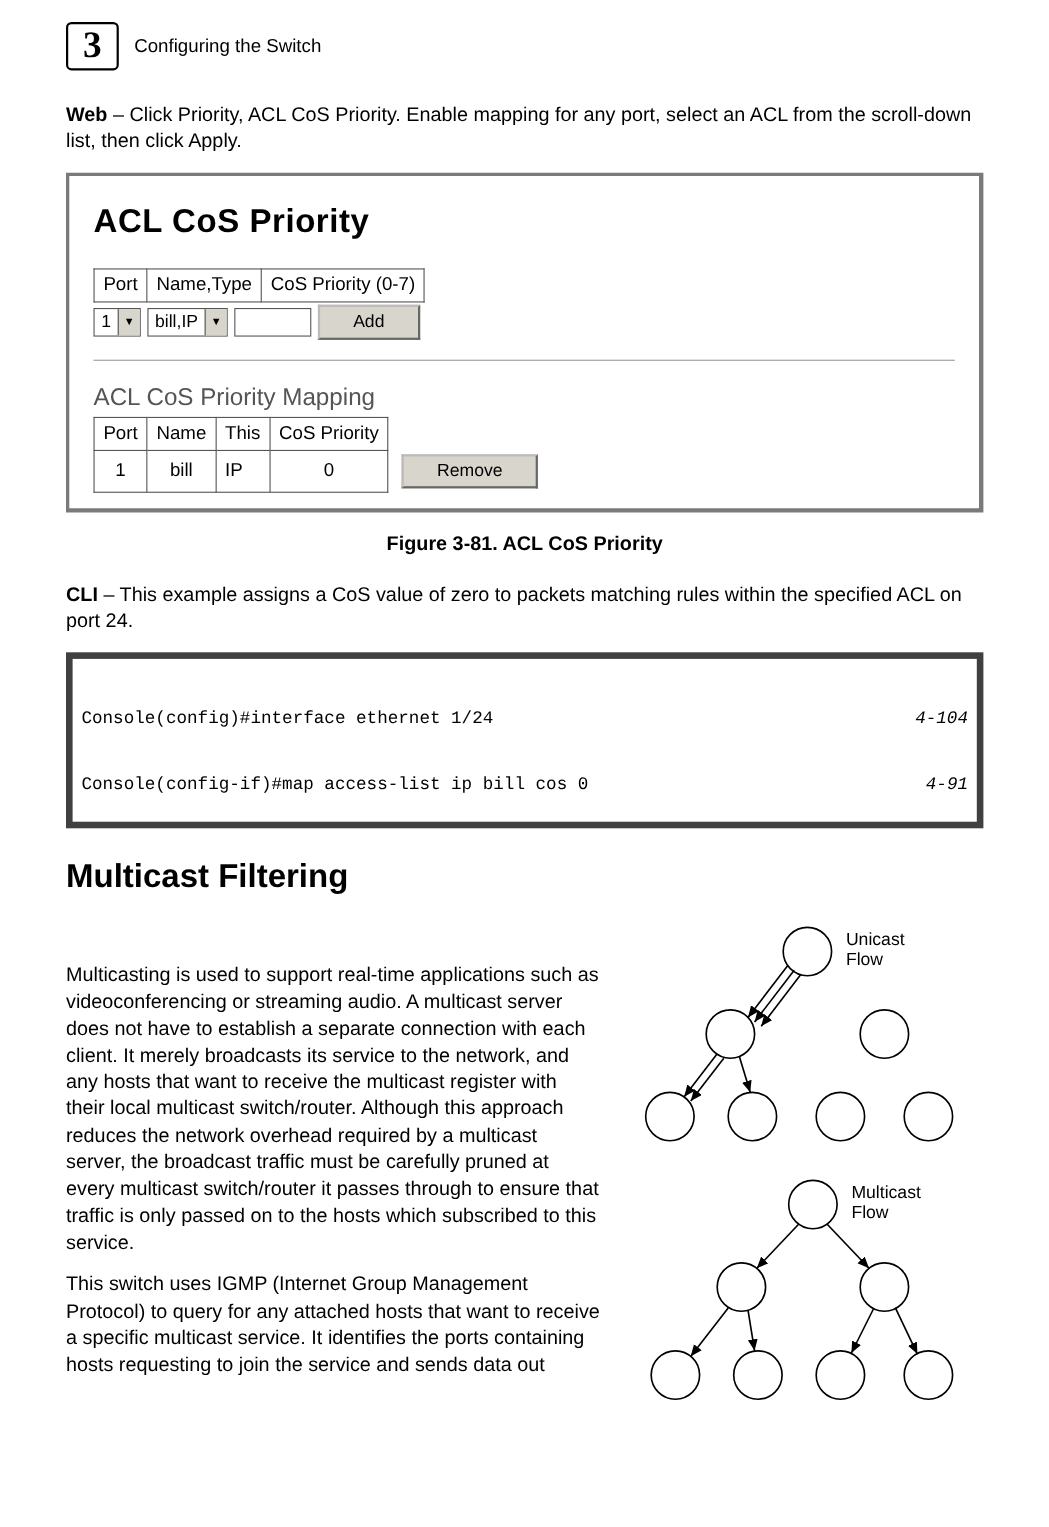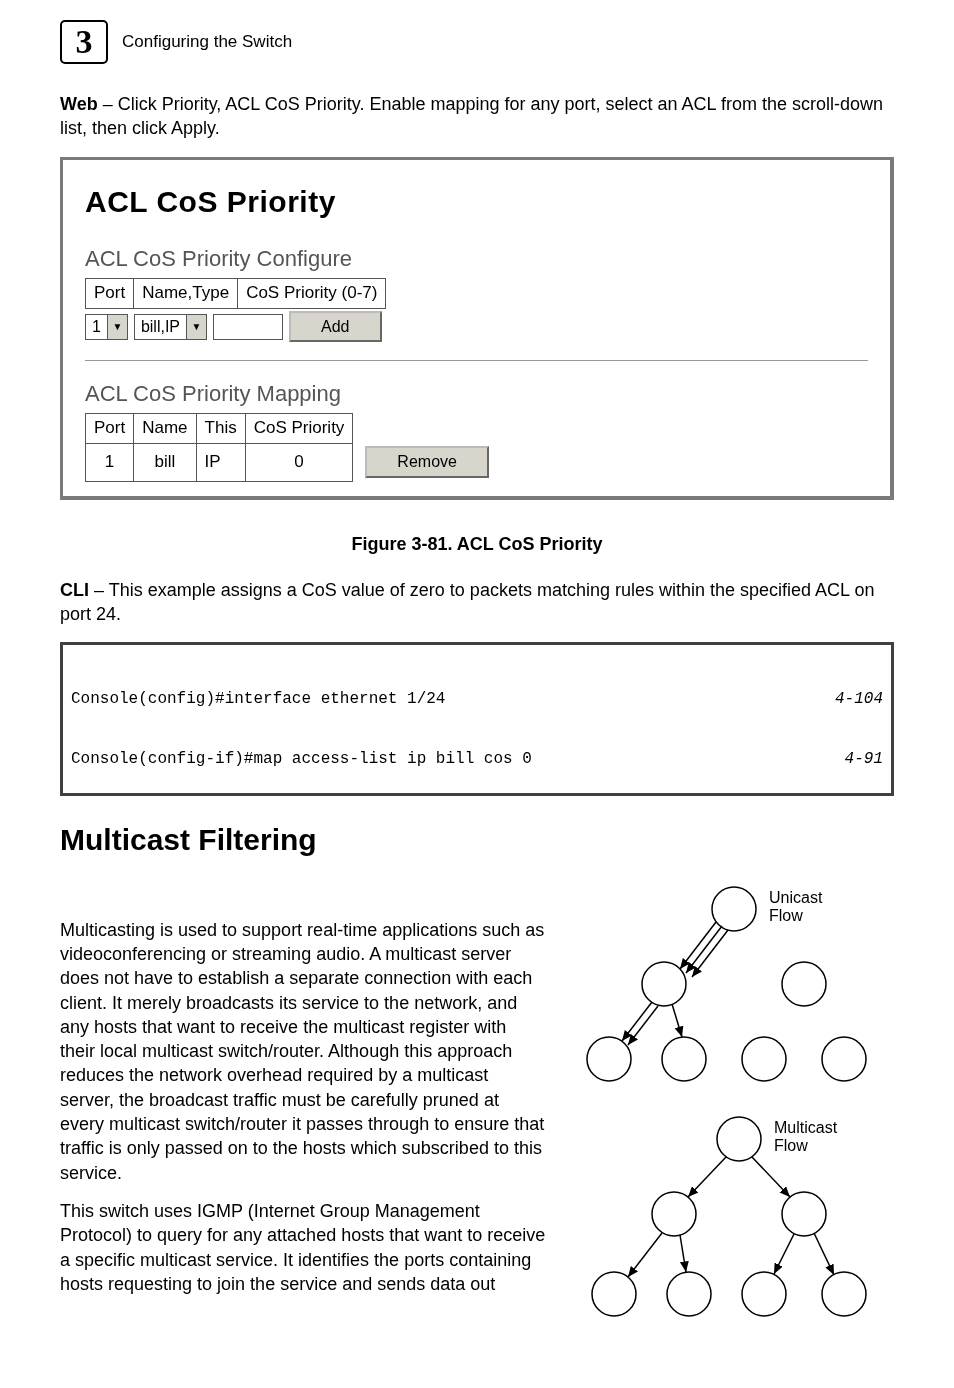--- a/index.html
+++ b/index.html
@@ -36,21 +36,21 @@
   }
   .body-text { margin-bottom: 16px; }
   .body-text strong { font-weight: bold; }
 
   
   .screenshot {
     border: 3px solid #7a7a7a;
     border-right-width: 4px;
     border-bottom-width: 4px;
     padding: 14px 22px 14px 22px;
-    margin-bottom: 32px;
+    margin-bottom: 16px;
     background: #fff;
   }
   .screenshot-title {
     font-size: 30px;
     font-weight: 900;
     margin: 8px 0 22px 0;
     letter-spacing: 0.5px;
   }
   .sub-heading {
     font-size: 22px;
@@ -123,21 +123,21 @@
   .row-controls .btn-like { }
 
   .figure-caption {
     text-align: center;
     font-weight: bold;
     margin: 0 0 22px 0;
     font-size: 18px;
   }
 
   .code-block {
-    border: 3px solid #404040;
+    border: 6px solid #404040;
     font-family: "Courier New", monospace;
     font-size: 16px;
     padding: 4px 8px;
     white-space: pre;
     margin-bottom: 24px;
     position: relative;
     line-height: 1.25;
   }
   .code-line {
     display: flex;
@@ -180,21 +180,20 @@
   <div class="chapter-title">Configuring the Switch</div>
 </div>
 
 <p class="body-text">
   <strong>Web</strong><span> – Click Priority, ACL CoS Priority. Enable mapping for any port, select an ACL from the scroll-down list, then click Apply.</span>
 </p>
 
 <div class="screenshot">
   <div class="screenshot-title">ACL CoS Priority</div>
 
-  <div class="sub-heading">ACL CoS Priority Configure</div>
   <table class="win">
     <tbody>
         <tr>
       <th>Port</th>
       <th>Name,Type</th>
       <th>CoS Priority (0-7)</th>
     </tr>
   </tbody>
     </table>
   <div class="row-controls">

